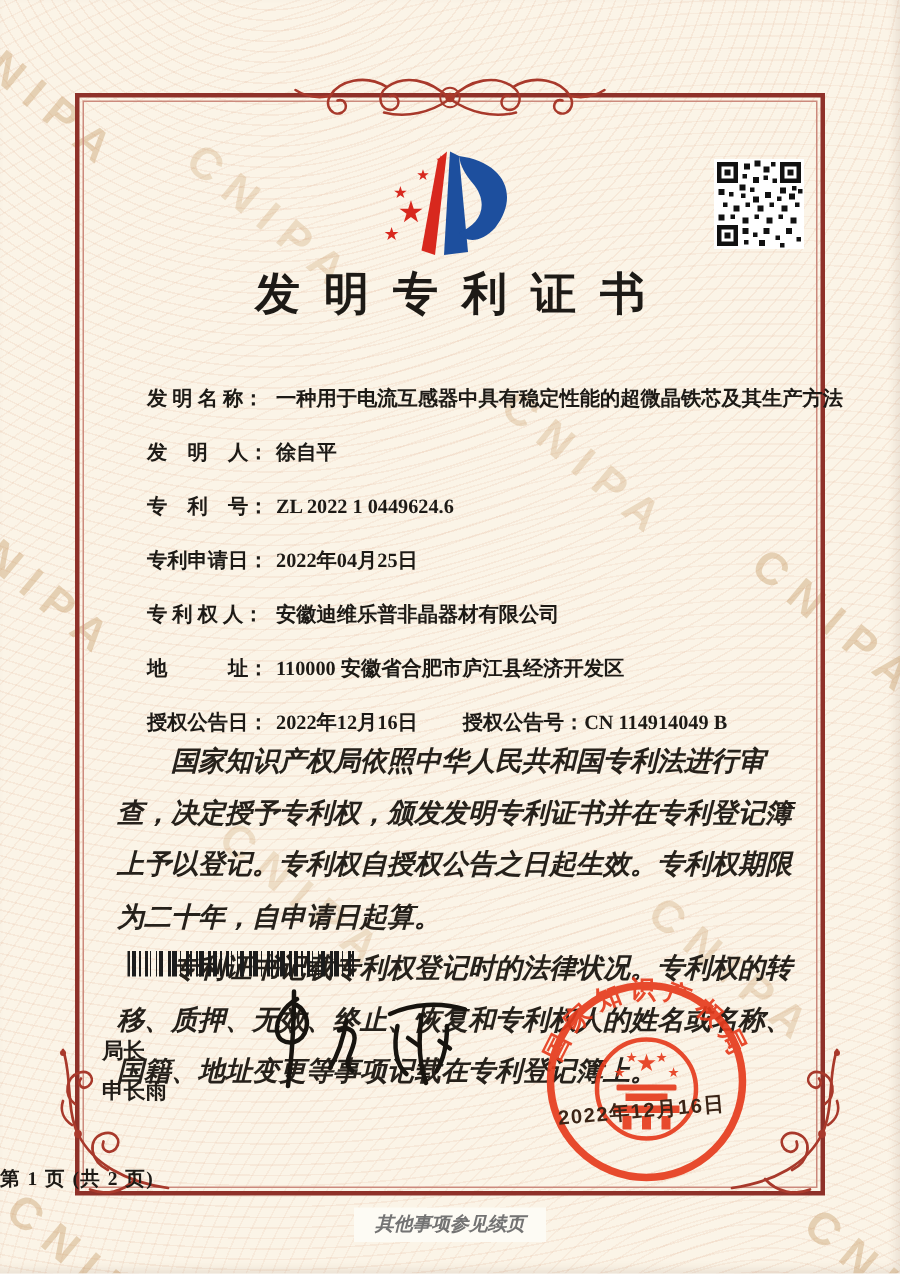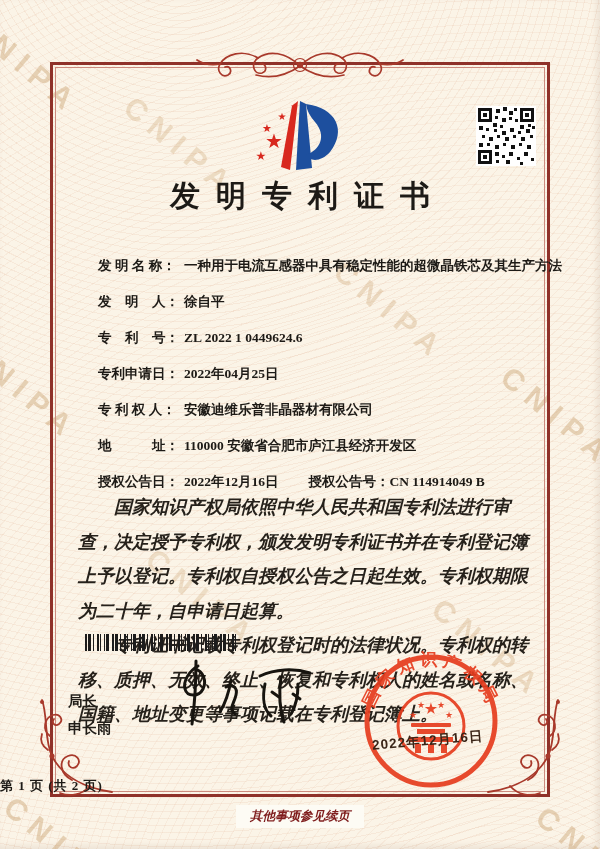--- a/index.html
+++ b/index.html
@@ -65,21 +65,21 @@
   .signature{ position:absolute; left:168px; top:656px; }
   .seal{ position:absolute; left:360px; top:650px; }
   .seal-date{
     position:absolute; left:372px; top:732px; z-index:4;
     font-family:"Liberation Sans", sans-serif; font-size:13.5px; font-weight:700;
     color:#3b2517; letter-spacing:1px; transform:rotate(-5deg); white-space:nowrap;
   }
   .page-info{ position:absolute; left:0; right:0; top:777px; text-align:left; font-size:13px; font-weight:600; letter-spacing:1px; }
   .footer-note{
     position:absolute; left:50%; top:805px; transform:translateX(-50%);
-    background:#fdfbf4; padding:3px 14px; font-size:12.5px; font-weight:600; font-style:italic; color:#7f1d1d; z-index:3;
+    background:#fdfbf4; padding:3px 14px; font-size:12.5px; font-weight:600; font-style:italic; color:#737373; z-index:3;
   }
 </style>
 </head>
 <body>
 
 <div class="page">
 
   <span class="wm" style="left:-28px; top:4px;">CNIPA</span>
   <span class="wm" style="left:128px; top:86px; color:rgba(198,154,102,0.28);">CNIPA</span>
   <span class="wm" style="left:338px; top:250px; color:rgba(198,154,102,0.30);">CNIPA</span>

